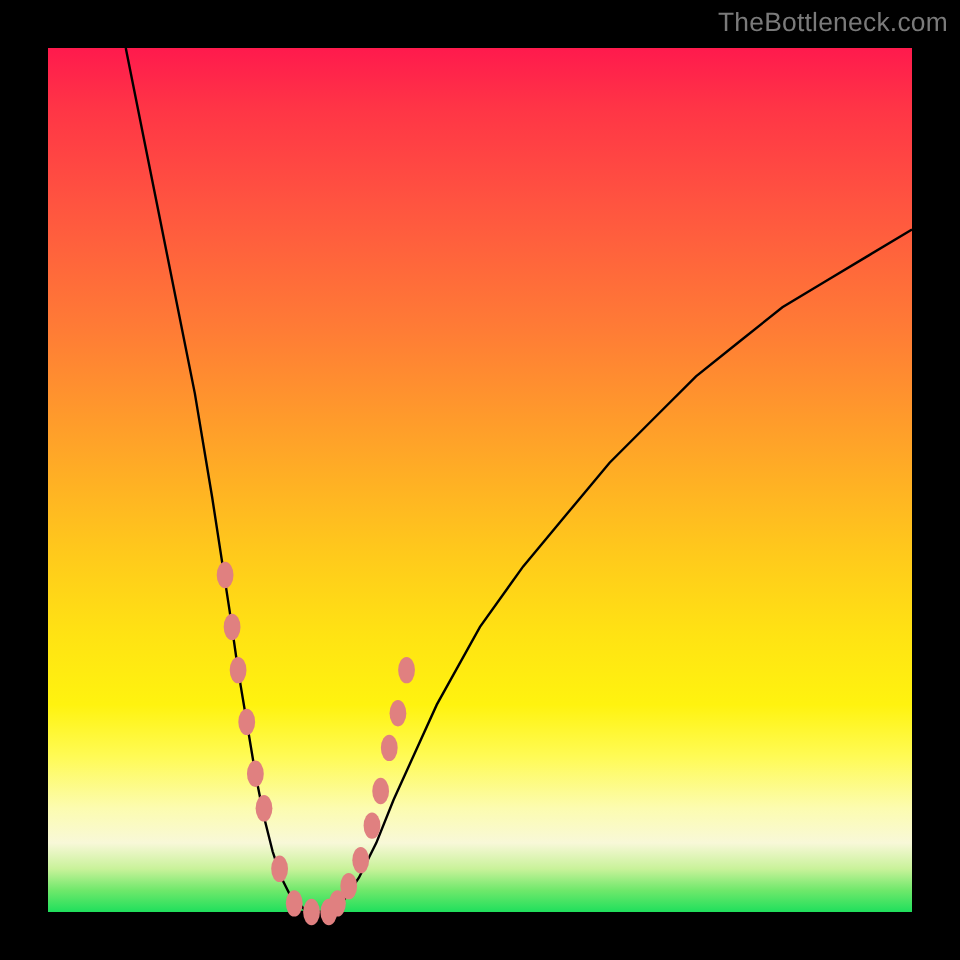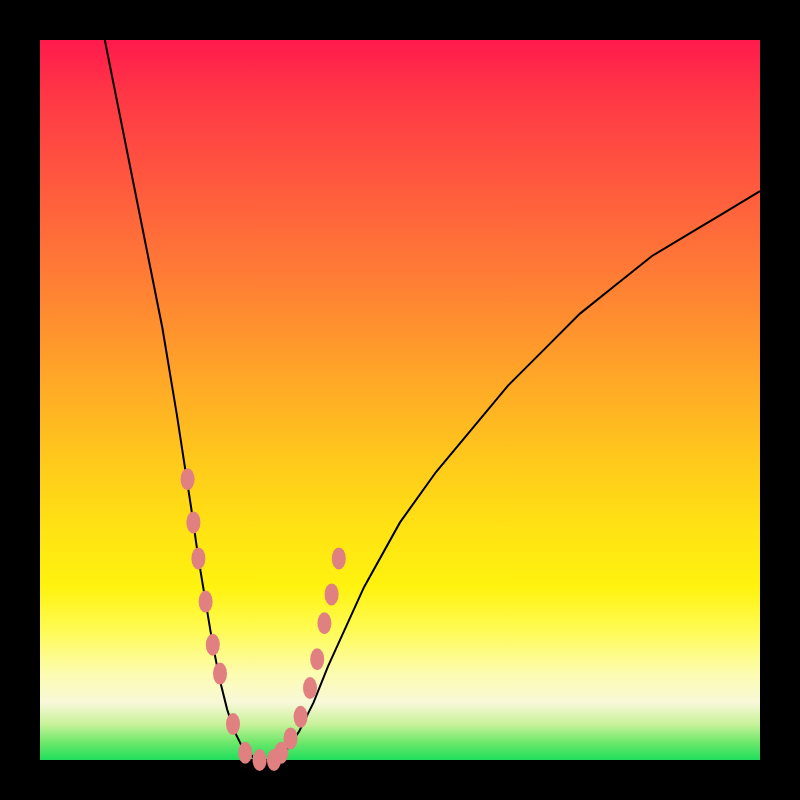--- a/index.html
+++ b/index.html
@@ -96,13 +96,14 @@
           <ellipse cx="250.6" cy="698.4" rx="7" ry="11" fill="#e08080"></ellipse>
           <ellipse cx="260.6" cy="676.8" rx="7" ry="11" fill="#e08080"></ellipse>
           <ellipse cx="270.0" cy="648.0" rx="7" ry="11" fill="#e08080"></ellipse>
           <ellipse cx="277.2" cy="619.2" rx="7" ry="11" fill="#e08080"></ellipse>
           <ellipse cx="284.4" cy="583.2" rx="7" ry="11" fill="#e08080"></ellipse>
           <ellipse cx="291.6" cy="554.4" rx="7" ry="11" fill="#e08080"></ellipse>
           <ellipse cx="298.8" cy="518.4" rx="7" ry="11" fill="#e08080"></ellipse>
         </g>
     </svg>
   </div>
+  <div class="watermark">TheBottleneck.com</div>
 </div>
 
 </body></html>

